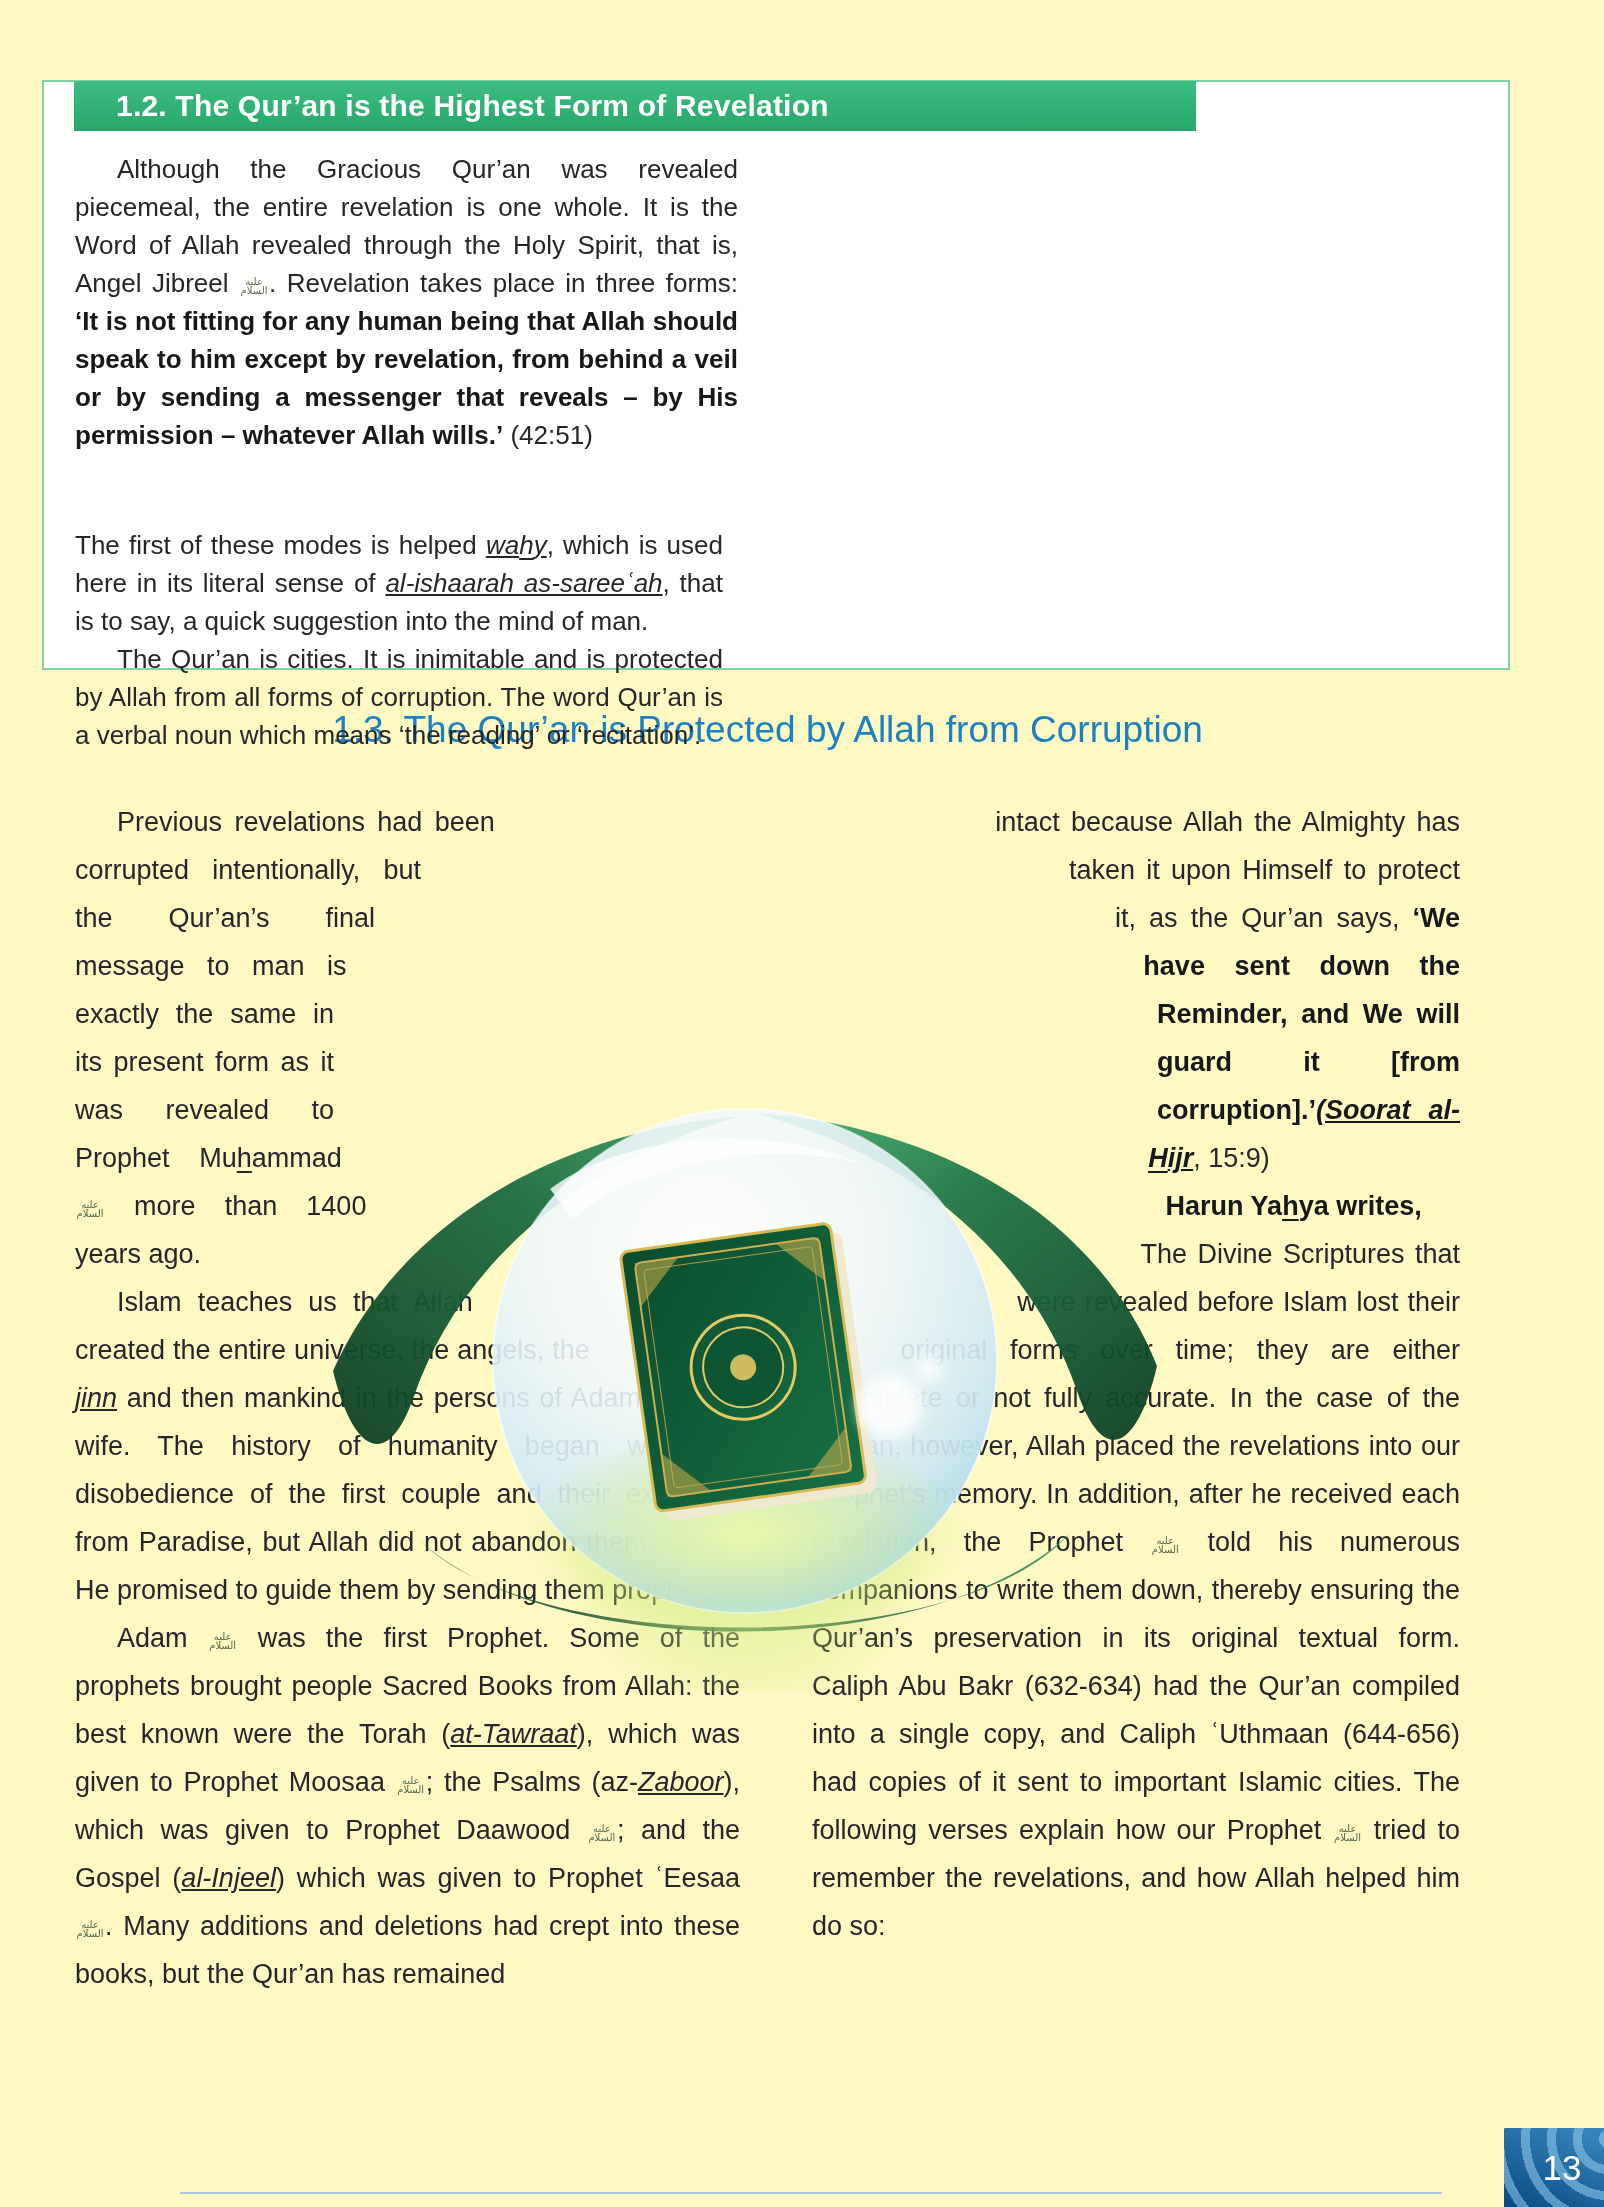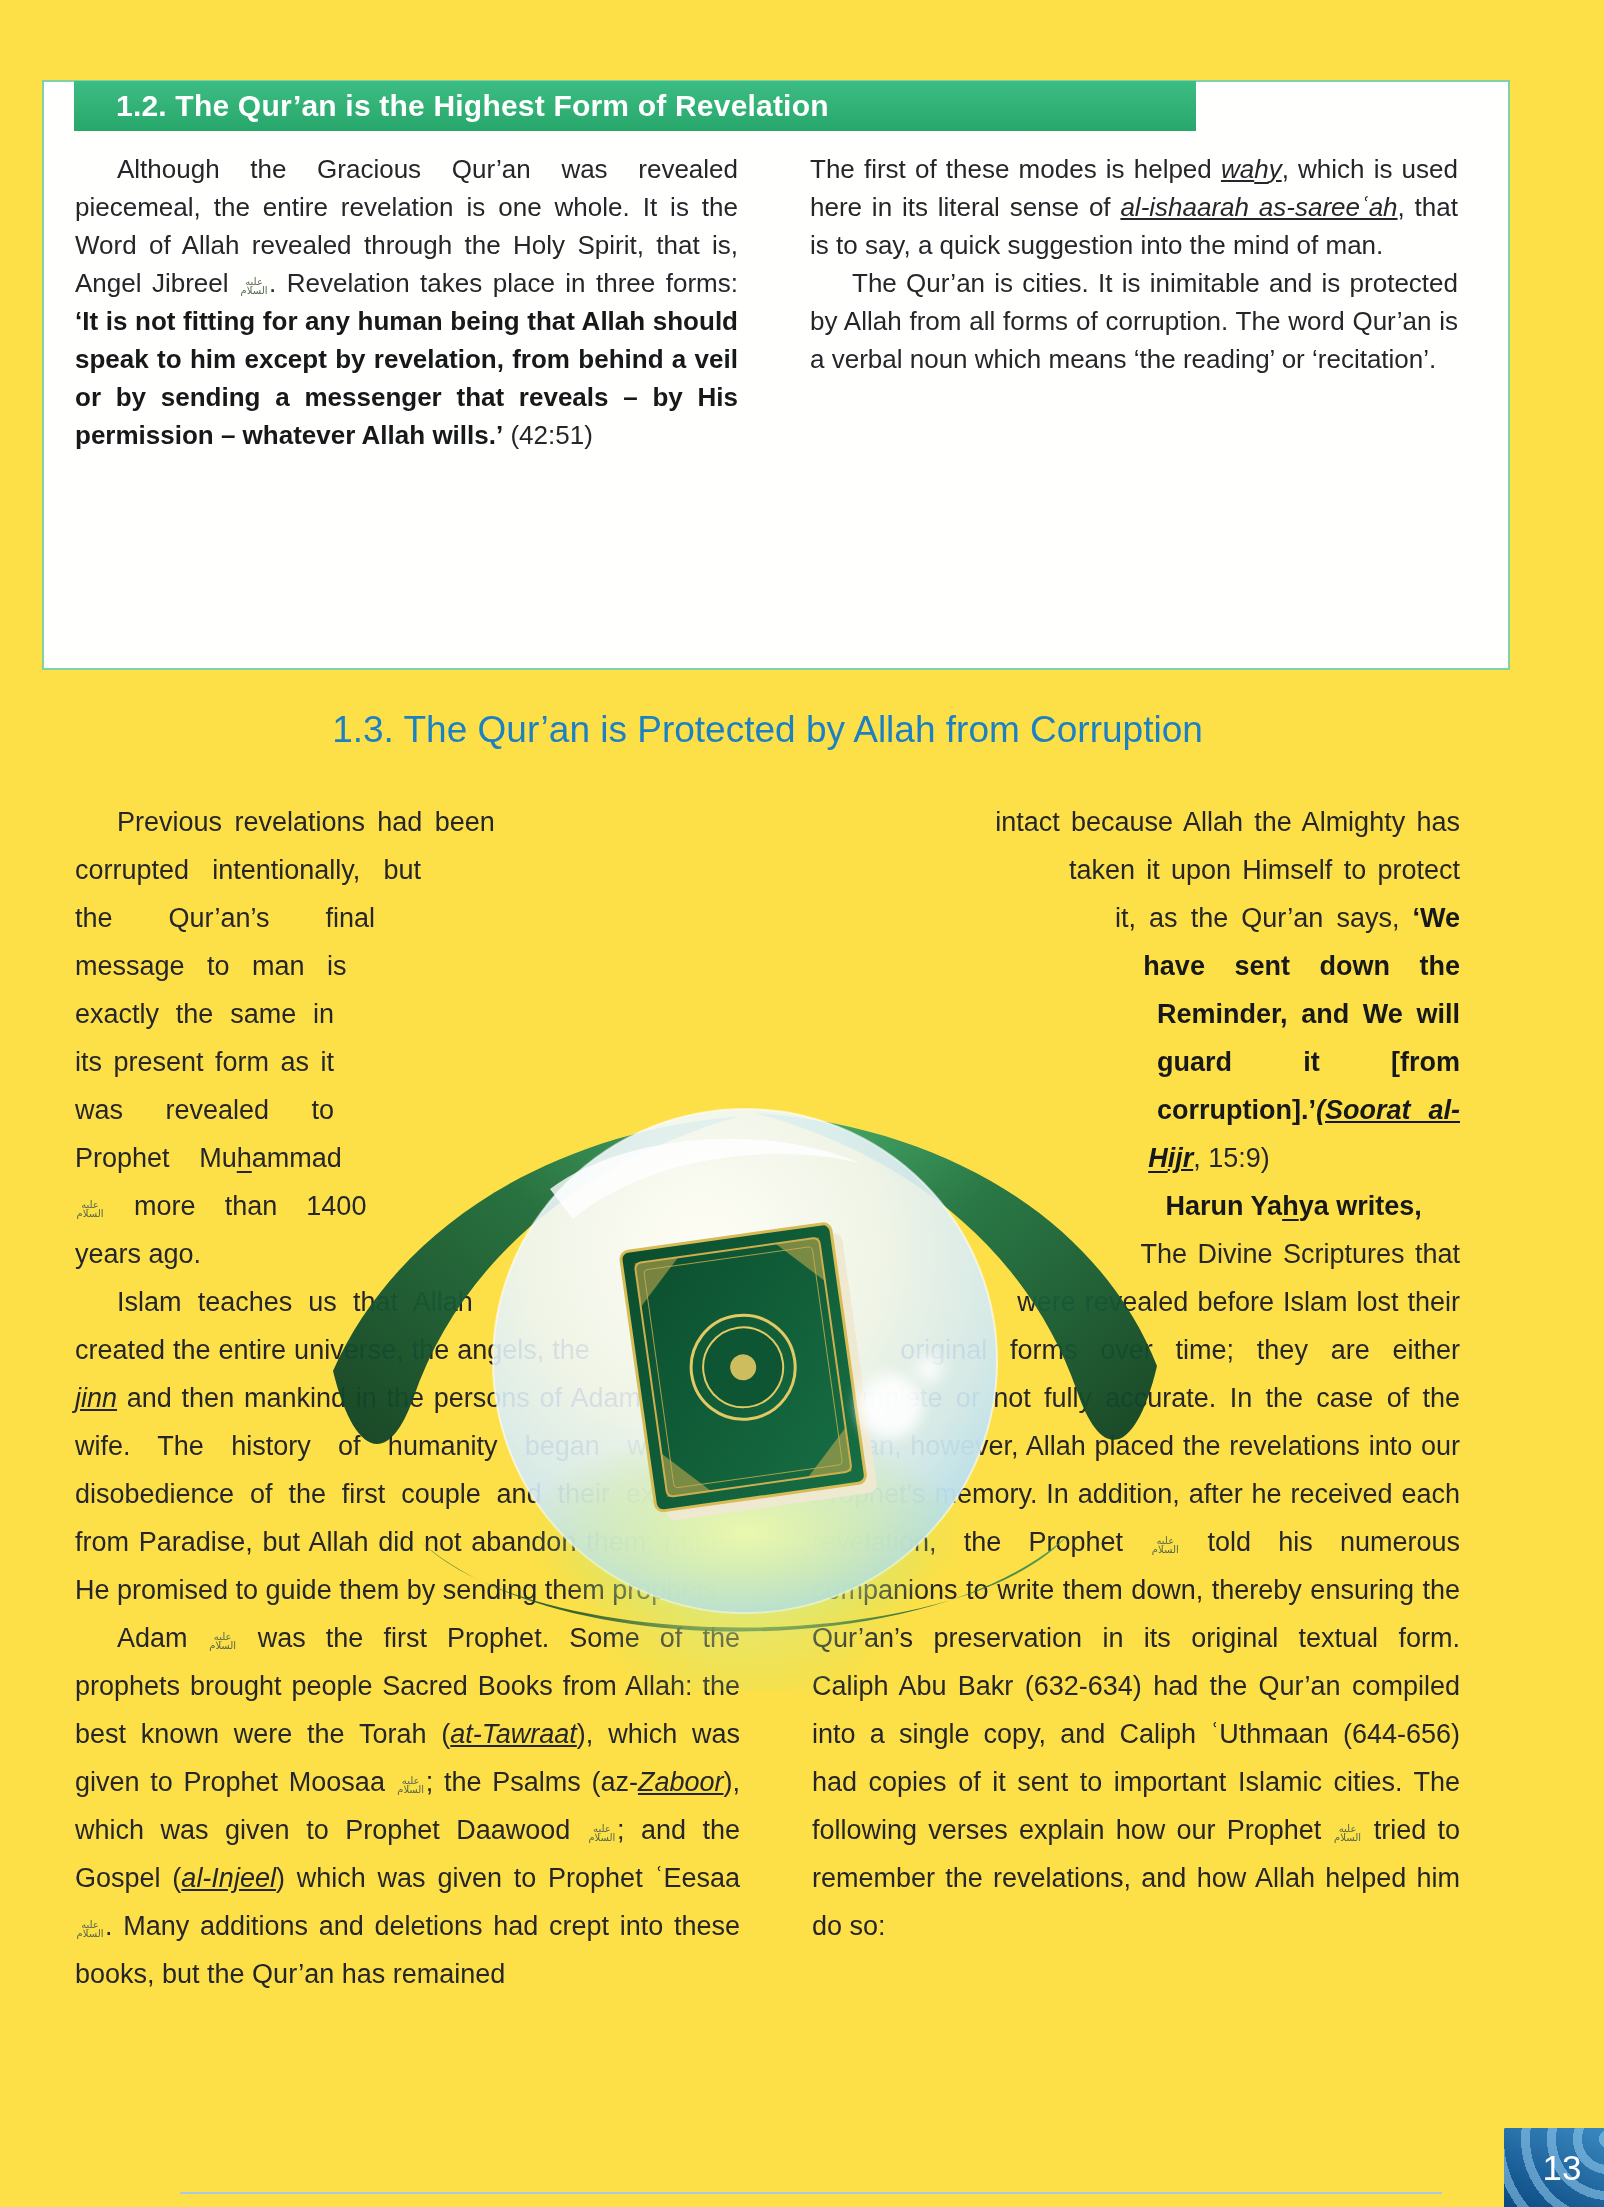--- a/index.html
+++ b/index.html
@@ -1,38 +1,38 @@
 <!DOCTYPE html>
 <html><head>
 <meta charset="utf-8">
 <style>
   html,body{margin:0;padding:0;background:#e9e9e9;}
   .page{
-    position:relative; width:1604px; height:2207px; background:#fde047; overflow:hidden;
+    position:relative; width:1604px; height:2207px; background:#fef9c3; overflow:hidden;
     font-family:"Liberation Sans","DejaVu Sans",sans-serif; color:#26262a;
   }
 
   
   .revelation-box{
     position:relative; box-sizing:border-box;
     margin:80px 0 0 42px; width:1468px; height:590px;
     border:2px solid #7fd3a6; background:#fffffe;
   }
   .green-header{
     position:absolute; left:30px; top:-1px; width:1122px; height:50px;
     background:linear-gradient(180deg,#3cbd83 0%,#28a76b 100%);
     display:flex; align-items:center;
   }
   .green-header h2{
     margin:0; padding-left:42px; font-size:30px; font-weight:700; color:#ffffff; letter-spacing:.2px;
     white-space:nowrap;
   }
   .box-columns{
     display:flex; gap:72px; padding:68px 30px 0 31px;
-    font-size:26px; line-height:38px;
+    font-size:26px; line-height:38px;flex-direction:column;
   }
   .box-col-left{width:663px;}
   .box-col-right{width:648px;}
 
   
   .blue-heading{
     margin:34px 144px 42px 75px; text-align:center;
     font-size:37px; line-height:52px; font-weight:400; color:#1c80c3;
   }
   .body-columns{

